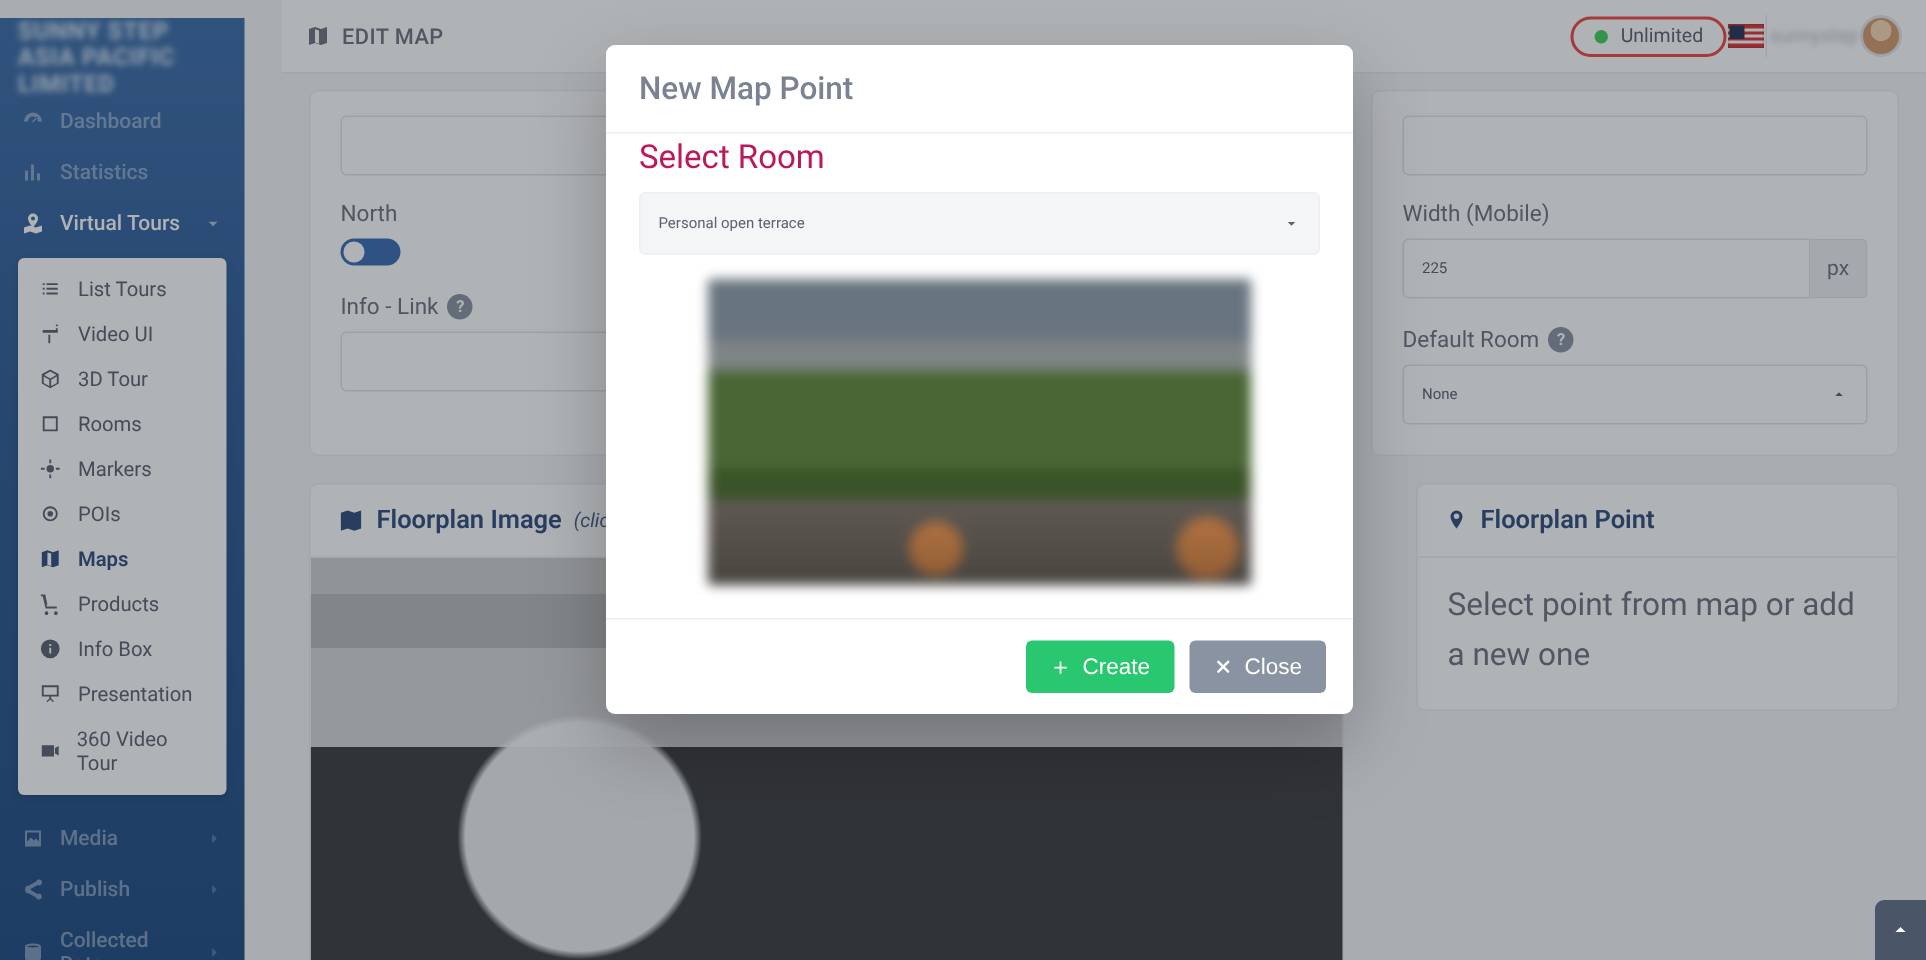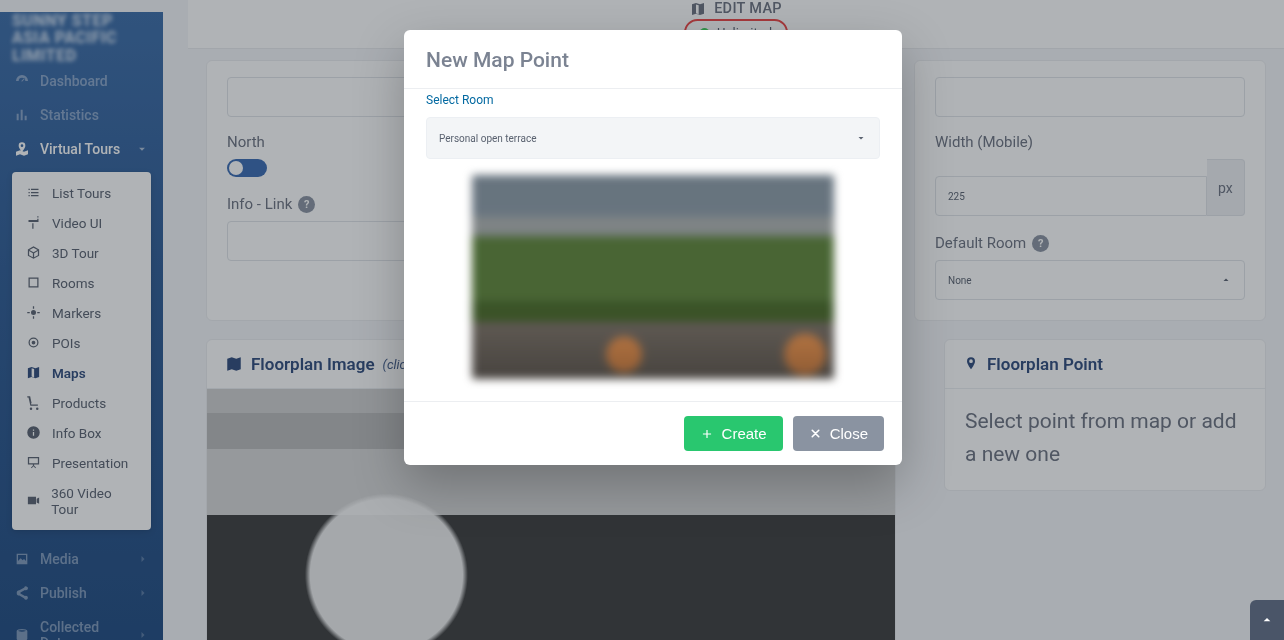--- a/index.html
+++ b/index.html
@@ -13,21 +13,21 @@
   .nav-item .chev { margin-left: auto; opacity: .6; }
   .nav-item.active { color: #fff; opacity: 1; }
   .nav-group-open { background: transparent; }
 
   .subpanel { margin: 6px 12px 12px 12px; background: #fff; border-radius: 4px; padding: 6px 0; box-shadow: 0 0 0 1px rgba(0,0,0,.03), 0 2px 6px rgba(0,0,0,.12); }
   .sub-item { display: flex; align-items: center; gap: 10px; padding: 7px 14px; font-size: 13.5px; color: #5a6270; cursor: pointer; }
   .sub-item.active { color: #2f4b7c; font-weight: 600; }
   .sub-item svg, .nav-item svg { flex: 0 0 auto; }
 
   
-  .topbar { position: absolute; left: 188px; top: 0; right: 0; height: 48px; background: #fff; display: flex; align-items: center; padding: 0 16px; gap: 1px; color: #6c7280; box-shadow: 0 1px 0 rgba(0,0,0,.04); flex-direction: column; }
+  .topbar { position: absolute; left: 188px; top: 0; right: 0; height: 48px; background: #fff; display: flex; align-items: center; padding: 0 16px; gap: 1px; color: #6c7280; box-shadow: 0 1px 0 rgba(0,0,0,.04); }
   .topbar .title { display: flex; align-items: center; gap: 8px; font-weight: 500; font-size: 14.5px; color: #6c7280; letter-spacing: .3px; }
   .topbar .spacer { flex: 1; }
   .pill { display: inline-flex; align-items: center; gap: 8px; border: 2px solid #ef4444; border-radius: 999px; padding: 4px 14px; font-size: 13px; color: #5a6270; justify-content: space-between; }
   .dot-green { width: 9px; height: 9px; background: #3ecf5a; border-radius: 50%; }
   .flag { width: 24px; height: 16px; background: linear-gradient(#d33 0 14%, #fff 14% 28%, #d33 28% 42%, #fff 42% 56%, #d33 56% 70%, #fff 70% 84%, #d33 84% 100%); position: relative; border: 1px solid rgba(0,0,0,.1); }
   .flag::before { content:""; position:absolute; left:0; top:0; width:10px; height:9px; background:#235; }
   .user-blur { color:#b8bec8; filter: blur(2px); font-size: 13px; }
   .avatar { width: 28px; height: 28px; border-radius: 50%; background: radial-gradient(circle at 50% 35%, #f6d7b2 0 35%, #d49a6a 36% 100%); border: 2px solid #e2e6ec; }
   .vdiv { width: 1px; height: 28px; background: #e6e9ee; }
 
@@ -35,42 +35,42 @@
   .main { position: absolute; left: 188px; top: 48px; right: 0; bottom: 0; padding: 12px 18px 18px 18px; overflow: hidden; }
   .card { background: #fff; border: 1px solid #ecedf0; border-radius: 6px; }
   .row { display: flex; gap: 18px; }
   .left-card { flex: 0 0 690px; }
   .right-card { flex: 1; }
   .card-body { padding: 16px 20px 20px 20px; }
   .form-label { color: #6c7280; font-size: 15px; margin-bottom: 8px; display: flex; align-items: center; gap: 6px; }
   .help-icon { width: 17px; height: 17px; border-radius: 50%; background: #8a93a1; color: #fff; display: inline-flex; align-items: center; justify-content: center; font-size: 11px; font-weight: 700; }
   .input, .select { width: 100%; height: 40px; border: 1px solid #e0e3e8; border-radius: 4px; background: #fff; padding: 0 12px; font-size: 10px; color: #5a6270; display: flex; align-items: center; justify-content: space-between; }
   .unit-input { display:flex; }
-  .unit-input .input { border-top-right-radius:0; border-bottom-right-radius:0;margin-top:17px; }
+  .unit-input .input { border-top-right-radius:0; border-bottom-right-radius:0; }
   .unit { width:44px; display:flex; align-items:center; justify-content:center; background:#eef0f3; border:1px solid #e0e3e8; border-left:0; border-radius:0 4px 4px 0; font-size:14px; color:#6c7280; }
   .toggle { width: 40px; height: 18px; border-radius: 999px; background: #3a6bb3; position: relative; }
   .toggle::after { content:""; position:absolute; left:2px; top:2px; width:14px; height:14px; background:#fff; border-radius:50%; }
 
   .section-title { display:flex; align-items:center; gap:8px; color:#2f4b7c; font-weight:600; font-size:17px; padding: 14px 18px; }
   .section-title .sub { color:#2f4b7c; font-weight:400; font-style:italic; font-size:13px; opacity:.9; }
   hr.sep { border:0; border-top:1px solid #eceef1; }
 
   .floor-img { width: 690px; height: 300px; background:
       radial-gradient(circle at 26% 62%, rgba(255,255,255,.95) 0 14%, rgba(255,255,255,0) 15%),
       linear-gradient(180deg, #cfd4d9 0 8%, #b9bfc6 8% 20%, #d9dcdf 20% 42%, #3a3a3a 42% 100%);
       filter: grayscale(1) contrast(.95); border-radius: 0 0 6px 6px; }
 
   .fp-point-card .card-body { color:#6c7280; font-size:21px; line-height:1.55; }
 
   
   .overlay { position: absolute; inset: 0; background: rgba(30,36,46,.35); }
   .modal { position: absolute; left: 404px; top: 30px; width: 498px; background: #fff; border-radius: 6px; box-shadow: 0 20px 50px rgba(0,0,0,.25); overflow: hidden; }
   .modal-head { padding: 18px 22px 16px 22px; font-size: 21px; color: #7b8392; font-weight: 500; }
   .modal-body { padding: 4px 22px 22px 22px; }
-  .modal .form-label { font-size: 12px; color:#0369a1; margin-bottom: 10px; }
+  .modal .form-label { font-size: 22px; color:#be185d; margin-bottom: 10px; }
   .modal .select { background:#f3f5f7; border-color:#eceff3; height:42px; }
   .room-preview { margin: 16px auto 0 auto; width: 362px; height: 204px; border-radius: 2px; background:
       linear-gradient(180deg, rgba(0,0,0,0) 70%, rgba(0,0,0,.25) 100%),
       radial-gradient(circle at 42% 88%, #b87b4b 0 6%, rgba(0,0,0,0) 7%),
       radial-gradient(circle at 92% 88%, #b87b4b 0 5%, rgba(0,0,0,0) 6%),
       linear-gradient(180deg, rgba(60,50,40,.55) 72%, rgba(60,50,40,.55) 100%),
       linear-gradient(180deg, #9fc4e6 0 20%, #cfe7f6 20% 30%, #5da24b 30% 62%, #3c7a2e 62% 72%, #8c8c8c 72% 100%);
       filter: blur(4px) saturate(1.1); }
   .modal-foot { border-top: 1px solid #eceef1; padding: 14px 18px; display: flex; justify-content: flex-end; gap: 10px; }
   .btn { display: inline-flex; align-items: center; gap: 8px; border: 0; border-radius: 4px; padding: 9px 16px; font-size: 15px; font-weight: 500; cursor: pointer; color: #fff; }

